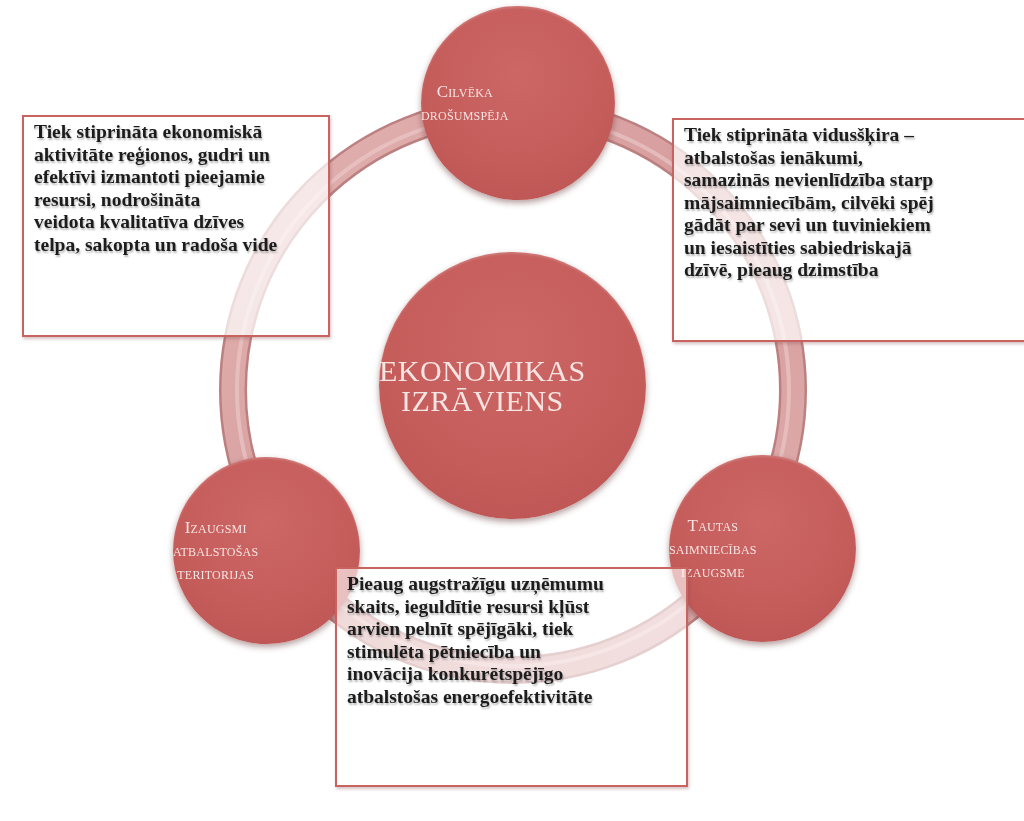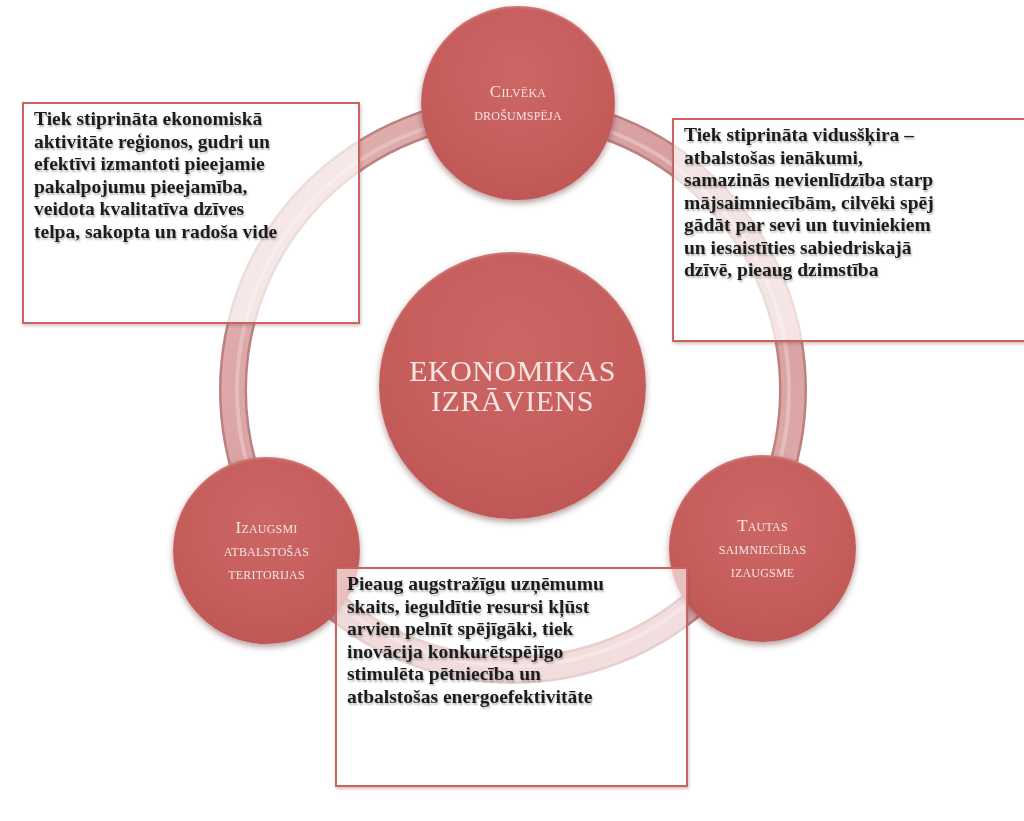--- a/index.html
+++ b/index.html
@@ -25,21 +25,20 @@
     width: 1024px; height: 821px;
     z-index: 1;
   }
   .node {
     position: absolute;
     border-radius: 50%;
     background: radial-gradient(circle at 50% 35%, #cc6765 0%, #c45c5a 60%, #b85250 100%);
     box-shadow: 0 3px 6px rgba(90, 40, 40, 0.45), inset 0 2px 2px rgba(255,255,255,0.15);
     display: flex;
     align-items: center;
-    justify-content: center;
     text-align: center;
     color: #f6e4e2;
     z-index: 3;
   }
   .node .label {
     font-variant: small-caps;
     font-size: 17px;
     line-height: 23px;
     letter-spacing: 0.2px;
     white-space: pre-line;
@@ -65,21 +64,21 @@
     font-family: "Liberation Serif", "DejaVu Serif", serif;
     font-weight: bold;
     font-size: 19.5px;
     line-height: 22.5px;
     padding: 4px 8px 6px 10px;
     box-sizing: border-box;
     z-index: 2;
     text-shadow: 1px 2px 2px rgba(0,0,0,0.28);
   }
   .textbox .line { display: block; white-space: nowrap; }
-  .textbox.left   { left: 22px;  top: 102px; width: 338px; height: 222px; }
+  .textbox.left   { left: 22px;  top: 115px; width: 308px; height: 222px; }
   .textbox.right  { left: 672px; top: 118px; width: 372px; height: 224px; }
   .textbox.bottom { left: 335px; top: 567px; width: 353px; height: 220px; z-index: 4; background: rgba(255,255,255,0.62); }
 </style>
 </head>
 <body>
 
 <div id="diagram">
 
   <svg class="ring-svg" viewBox="0 0 1024 821" xmlns="http://www.w3.org/2000/svg">
     <defs>
@@ -94,21 +93,21 @@
 
     <circle cx="513" cy="390" r="280" fill="none" stroke="url(#ringGrad)" stroke-width="23"></circle>
 
     <circle cx="513" cy="390" r="276" fill="none" stroke="#efcfcf" stroke-width="4" opacity="0.55"></circle>
   </svg>
 
   <div class="textbox left">
     <span class="line">Tiek stiprināta ekonomiskā</span>
     <span class="line">aktivitāte reģionos, gudri un</span>
     <span class="line">efektīvi izmantoti pieejamie</span>
-    <span class="line">pakalpojumu pieejamība,</span>
+    <span class="line">resursi, nodrošināta</span>
     <span class="line">veidota kvalitatīva dzīves</span>
     <span class="line">telpa, sakopta un radoša vide</span>
   </div>
 
   <div class="textbox right">
     <span class="line">Tiek stiprināta vidusšķira –</span>
     <span class="line">atbalstošas ienākumi,</span>
     <span class="line">samazinās nevienlīdzība starp</span>
     <span class="line">mājsaimniecībām, cilvēki spēj</span>
     <span class="line">gādāt par sevi un tuviniekiem</span>
@@ -135,18 +134,18 @@
   <div class="node right">
     <span class="label">Tautas
 saimniecības
 izaugsme</span>
   </div>
 
   <div class="textbox bottom">
     <span class="line">Pieaug augstražīgu uzņēmumu</span>
     <span class="line">skaits, ieguldītie resursi kļūst</span>
     <span class="line">arvien pelnīt spējīgāki, tiek</span>
+    <span class="line">stimulēta pētniecība un</span>
     <span class="line">inovācija konkurētspējīgo</span>
-    <span class="line">stimulēta pētniecība un</span>
     <span class="line">atbalstošas energoefektivitāte</span>
   </div>
 
 </div>
 
 </body></html>

